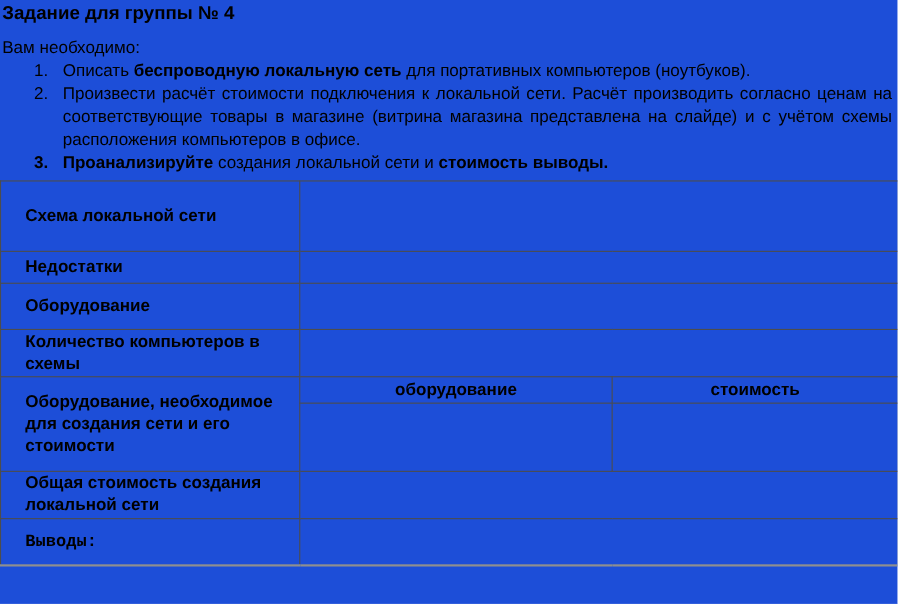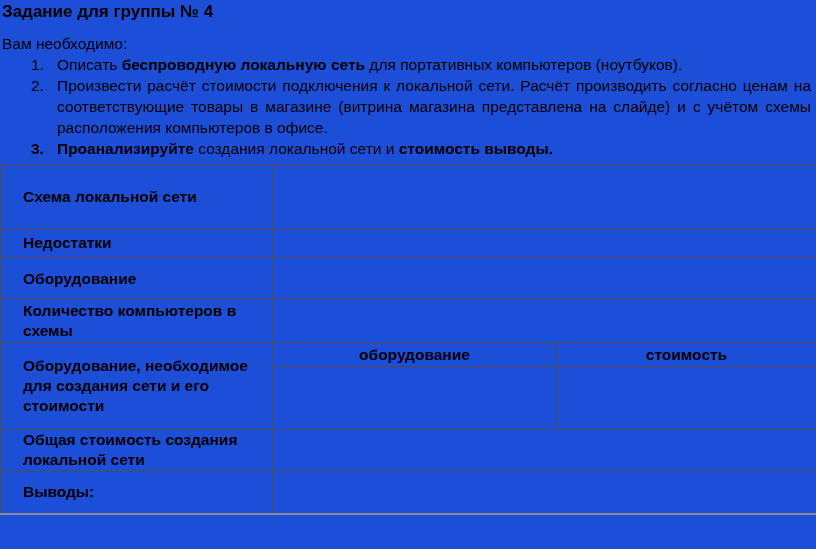--- a/index.html
+++ b/index.html
@@ -20,21 +20,21 @@
   .task-num[data-w="bold"]{font-weight:700;}
   .task-body{flex:1 1 auto;text-align:justify;padding-right:5px;}
   .task-body b{font-weight:700;}
 
   table.grid{position:absolute;top:164px;left:0;width:816px;border-collapse:collapse;
              table-layout:fixed;font-size:15.5px;}
   table.grid td{border:1px solid var(--line);padding:1px 22px;vertical-align:middle;
                 line-height:20px;overflow:hidden;}
   td.lbl{font-weight:700;padding-left:7px;}
   td.no-r{border-right:none;}
-  tr.last td{border-bottom:2px solid var(--line-bottom);}
+  tr.last td{border-bottom:2px solid var(--line-bottom);font-family:Liberation Mono, monospace;}
   td.subhdr{font-weight:700;text-align:center;}
   td.v-top{vertical-align:top;padding-top:4px;}
 </style>
 </head>
 <body>
 
 <div class="page">
 
   <div class="doc-title">Задание для группы № 4</div>
 

